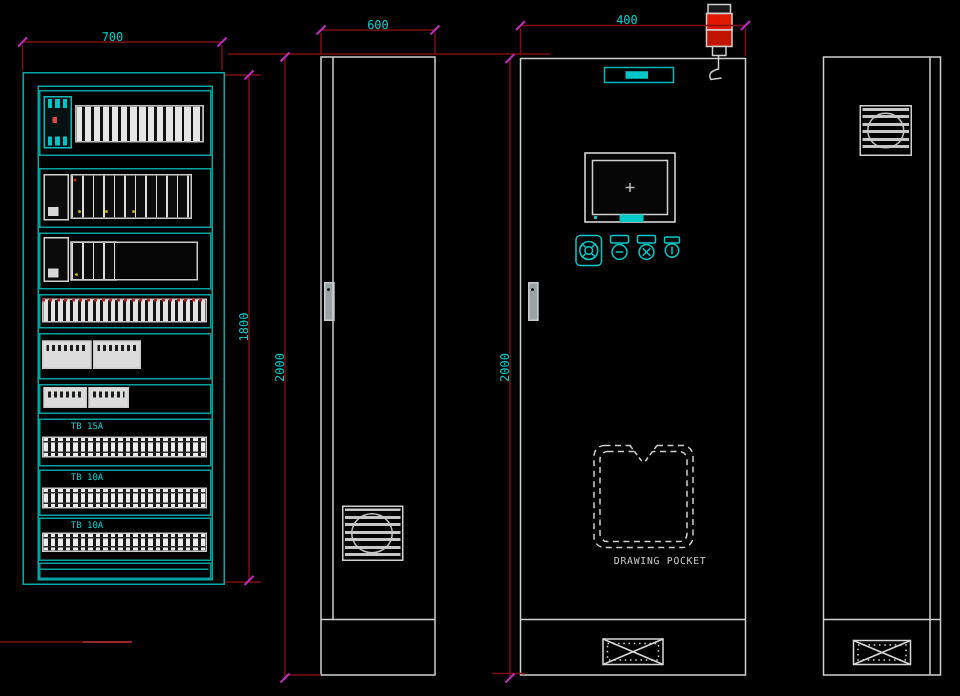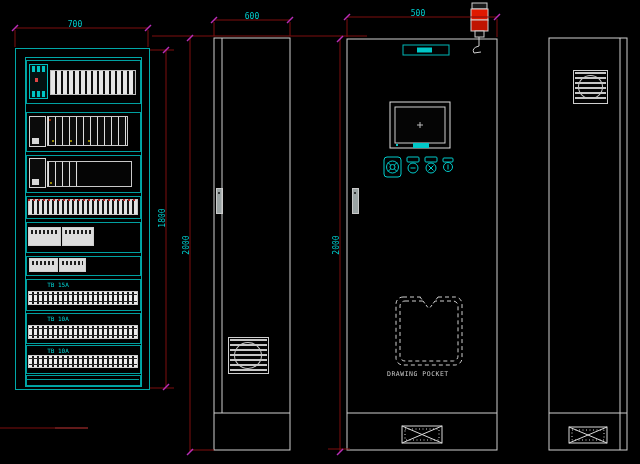--- a/index.html
+++ b/index.html
@@ -10,21 +10,21 @@
   .abs{position:absolute;}
   .dimtext{
     position:absolute;color:#00cfcf;font-size:8px;line-height:10px;
     text-align:center;letter-spacing:0;white-space:nowrap;
   }
   .vtext{transform:rotate(-90deg);transform-origin:center center;}
   .tblabel{
     position:absolute;color:#00d4d4;font-size:6px;line-height:7px;text-align:center;white-space:nowrap;
   }
   .pocketlabel{
-    position:absolute;color:#c9c9c9;font-size:6.5px;line-height:8px;text-align:left;
+    position:absolute;color:#c9c9c9;font-size:6.5px;line-height:8px;text-align:right;
     letter-spacing:.5px;white-space:nowrap;
   }
   
   .cyframe{position:absolute;border:1px solid #00a8a8;background:transparent;}
   .cyrow{position:absolute;border:1px solid #00a0a0;}
   .cyline{position:absolute;background:#00a0a0;height:1px;}
   
   .mcbrow{position:absolute;border:1px solid #bdbdbd;
     background:repeating-linear-gradient(90deg,#e6e6e6 0 4px,#101010 4px 6px);}
   .plcrack{position:absolute;border:1px solid #c9c9c9;
@@ -253,18 +253,18 @@
         <line x1="494" y1="20" x2="500" y2="14"></line>
       <line x1="337" y1="42" x2="343" y2="36"></line>
         <line x1="337" y1="455" x2="343" y2="449"></line>
     </g>
   </svg>
 
   <div class="dimtext" style="left:60px;top:20px;width:30px;text-align:center;">700</div>
   <div class="dimtext vtext" style="left:148px;top:213px;width:30px;">1800</div>
   <div class="dimtext" style="left:237px;top:12px;width:30px;">600</div>
   <div class="dimtext vtext" style="left:172px;top:240px;width:30px;">2000</div>
-  <div class="dimtext" style="left:403px;top:9px;width:30px;">500</div>
+  <div class="dimtext" style="left:403px;top:9px;width:30px;">400</div>
   <div class="dimtext vtext" style="left:322px;top:240px;width:30px;">2000</div>
 
   <div class="pocketlabel" style="left:387px;top:370px;width:84px;">DRAWING POCKET</div>
 
 </div>
 
 </body></html>

